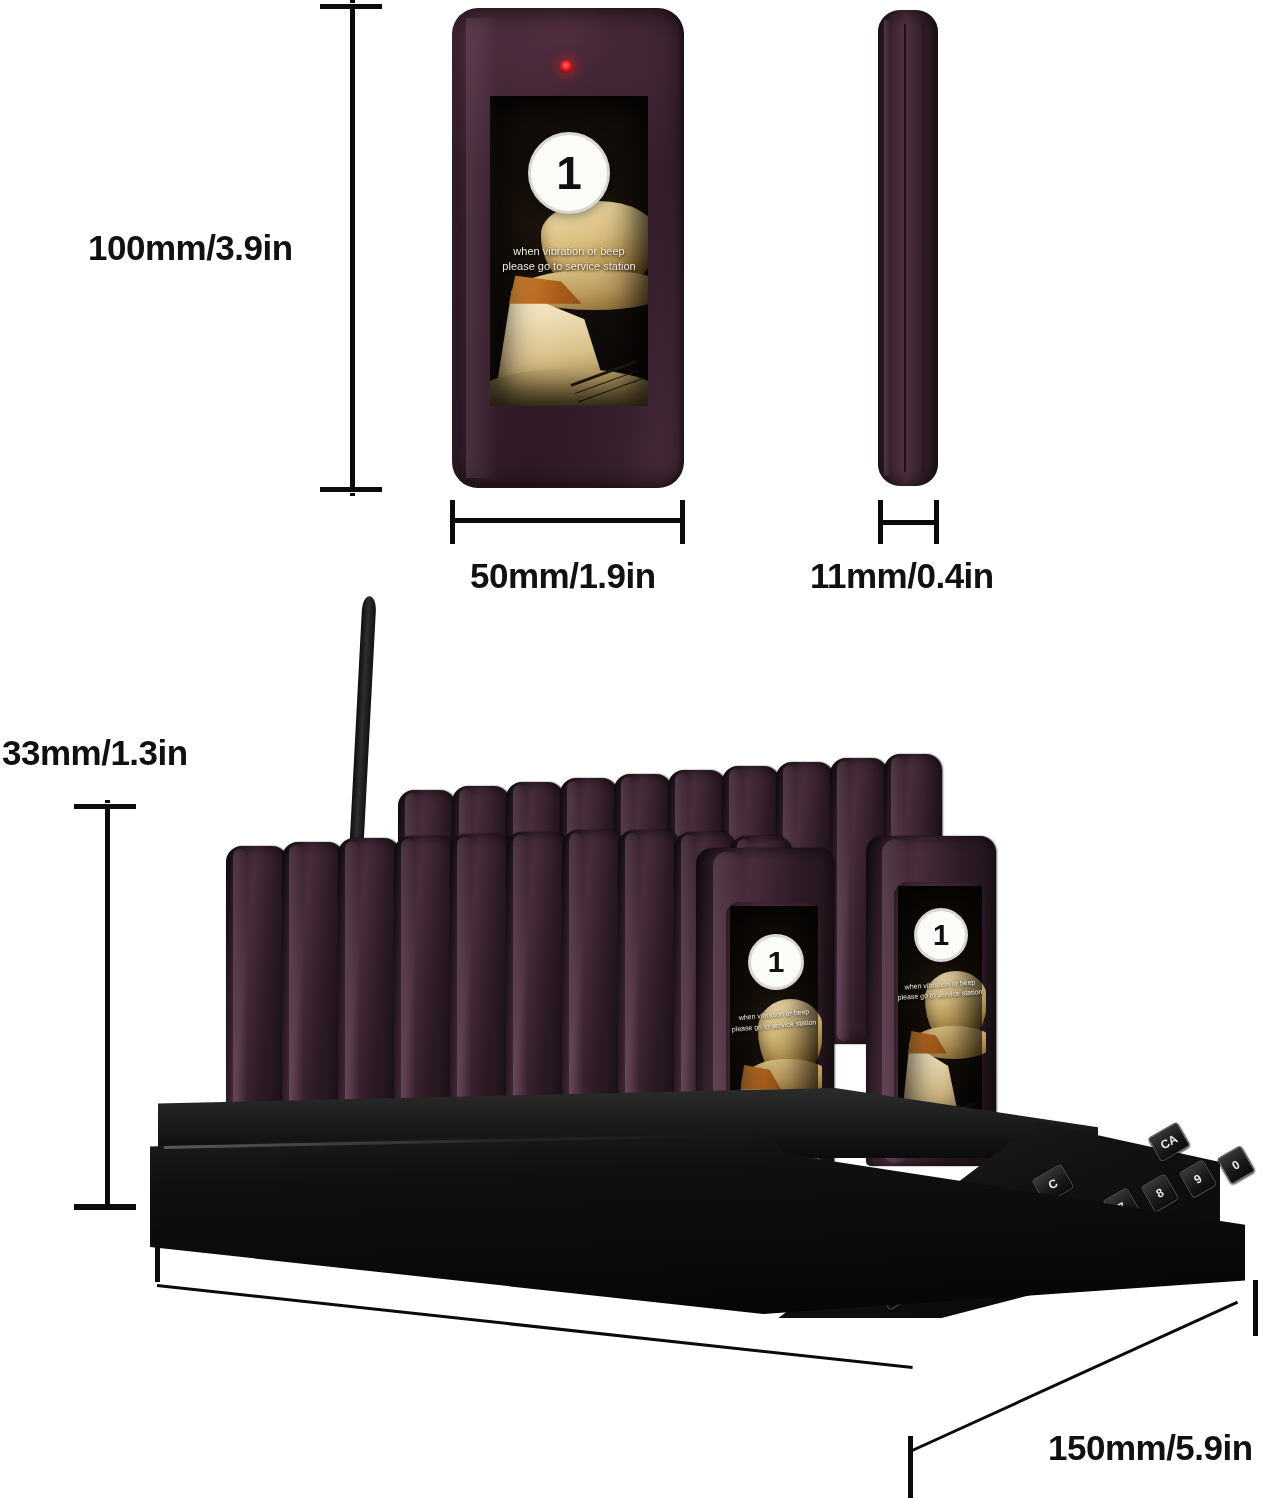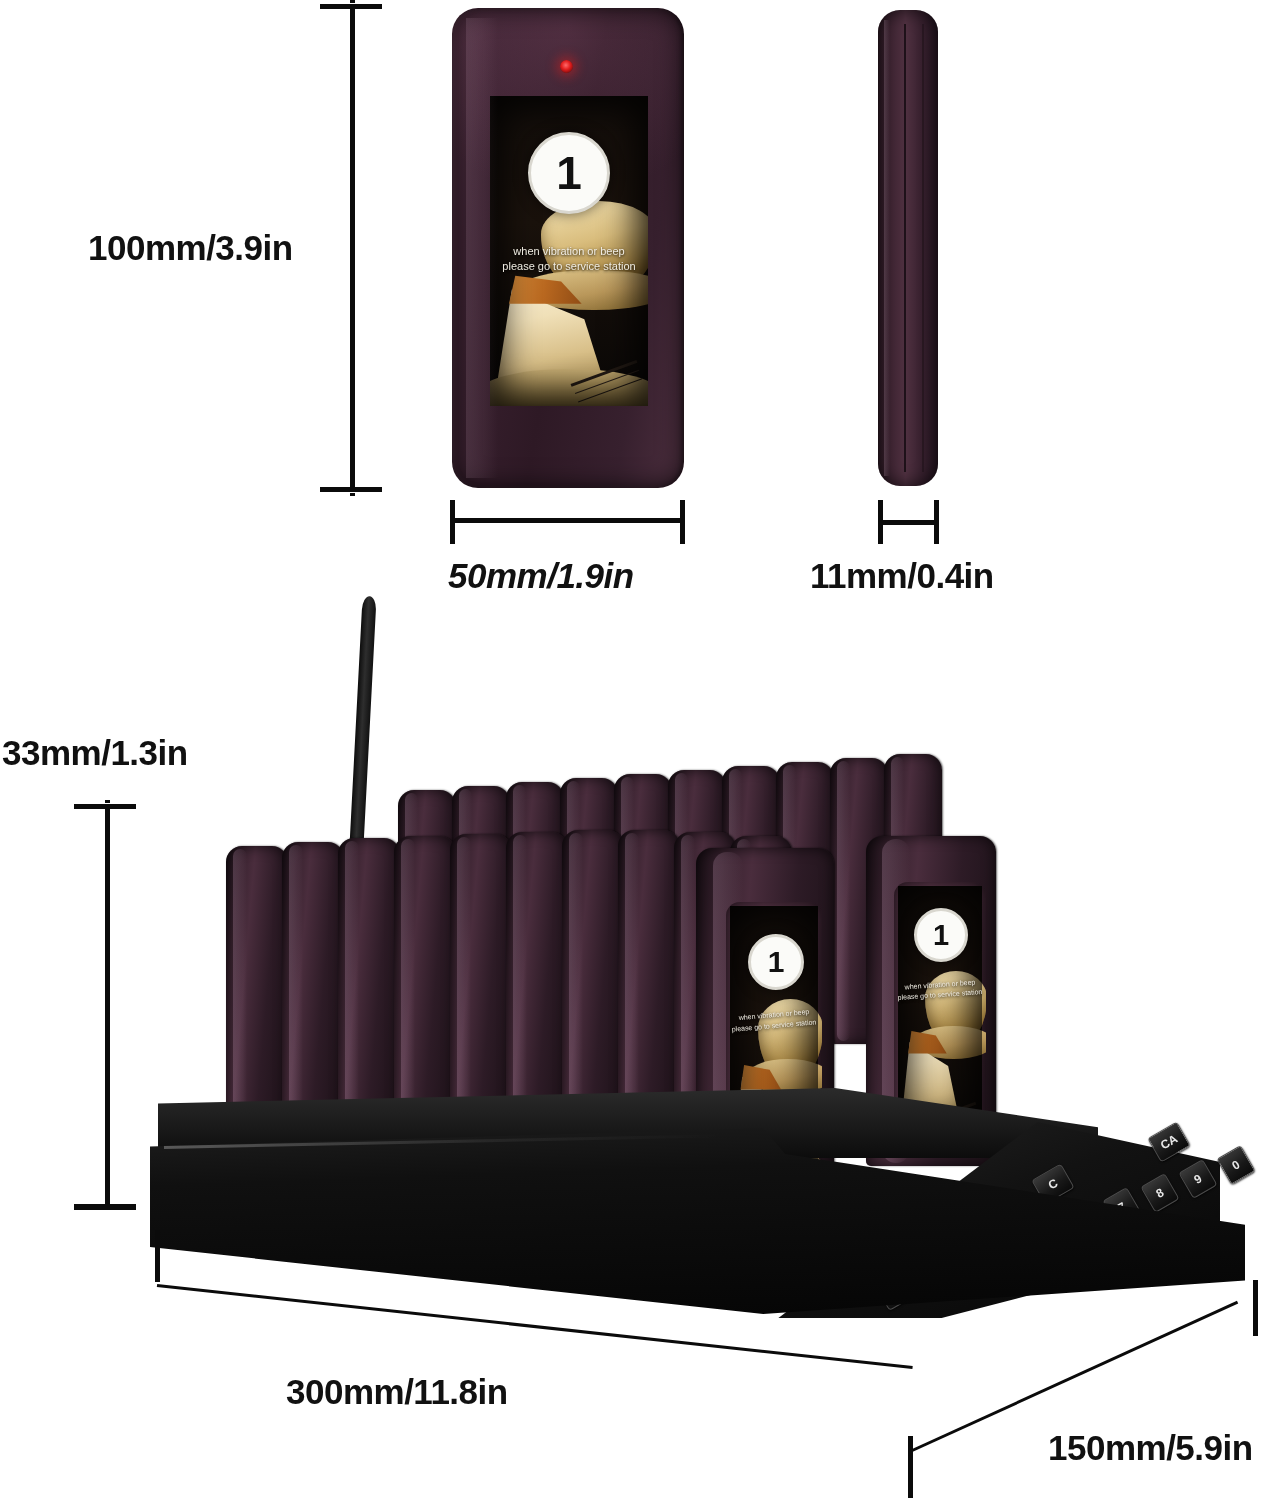--- a/index.html
+++ b/index.html
@@ -256,21 +256,21 @@
 
   <div class="pager-side" style="left:878px; top:10px; width:60px; height:476px;">
     <div class="hl" style="left:6px;"></div>
     <div class="seam" style="left:26px;"></div>
     <div class="seam" style="left:44px; background:rgba(30,16,24,0.55);"></div>
   </div>
 
   <div class="dim-line-h" style="left:452px; top:518px; width:232px;"></div>
   <div class="tick-v" style="left:450px; top:500px; height:44px;"></div>
   <div class="tick-v" style="left:680px; top:500px; height:44px;"></div>
-  <div class="dim-label" style="left:448px; top:556px;font-style:italic;">50mm/1.9in</div>
+  <div class="dim-label" style="left:470px; top:556px;">50mm/1.9in</div>
 
   <div class="dim-line-h" style="left:880px; top:520px; width:58px;"></div>
   <div class="tick-v" style="left:878px; top:500px; height:44px;"></div>
   <div class="tick-v" style="left:934px; top:500px; height:44px;"></div>
   <div class="dim-label" style="left:810px; top:556px;">11mm/0.4in</div>
 
   <div class="dim-label" style="left:2px; top:733px;">33mm/1.3in</div>
   <div class="dim-line-v" style="left:105px; top:806px; height:404px;">
     <div class="tcap" style="top:-6px;">
         <i style="top:0;"></i>
@@ -371,20 +371,19 @@
     <div class="key" style="left:1012px; top:538px; width:34px; height:28px; transform:rotate(-30deg);">CA</div>
 
     <div class="dock-base" style="left:10px; top:538px; width:1095px; height:186px;
                 clip-path: polygon(0% 10%, 56% 0%, 58% 14%, 100% 52%, 100% 82%, 56% 100%, 0% 64%);"></div>
     <div class="dock-edge-hl" style="left:24px; top:556px; width:560px; transform: rotate(-1.2deg); transform-origin:left center;"></div>
 
   </div>
 
   <div class="tick-v" style="left:155px; top:1230px; height:52px;"></div>
   <div class="diag-line" style="left:157px; top:1284px; width:760px; transform: rotate(6.2deg);"></div>
-  <div class="dim-label" style="left:286px; top:1372px;">300mm/11.8in</div>
 
   <div class="diag-line" style="left:910px; top:1450px; width:360px; transform: rotate(-24.5deg);"></div>
   <div class="tick-v" style="left:908px; top:1436px; height:62px;"></div>
   <div class="tick-v" style="left:1253px; top:1280px; height:56px;"></div>
   <div class="dim-label" style="left:1048px; top:1428px;">150mm/5.9in</div>
 
 </div>
 
 </body></html>

